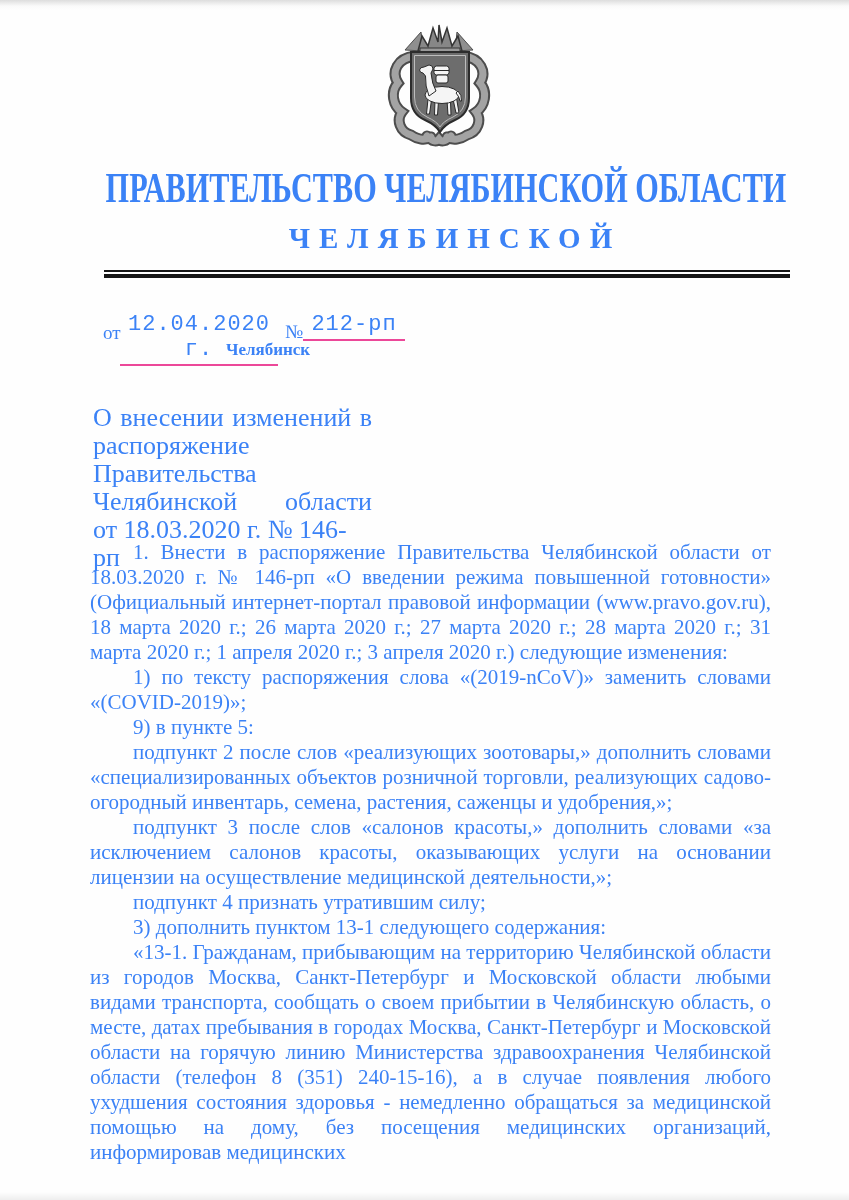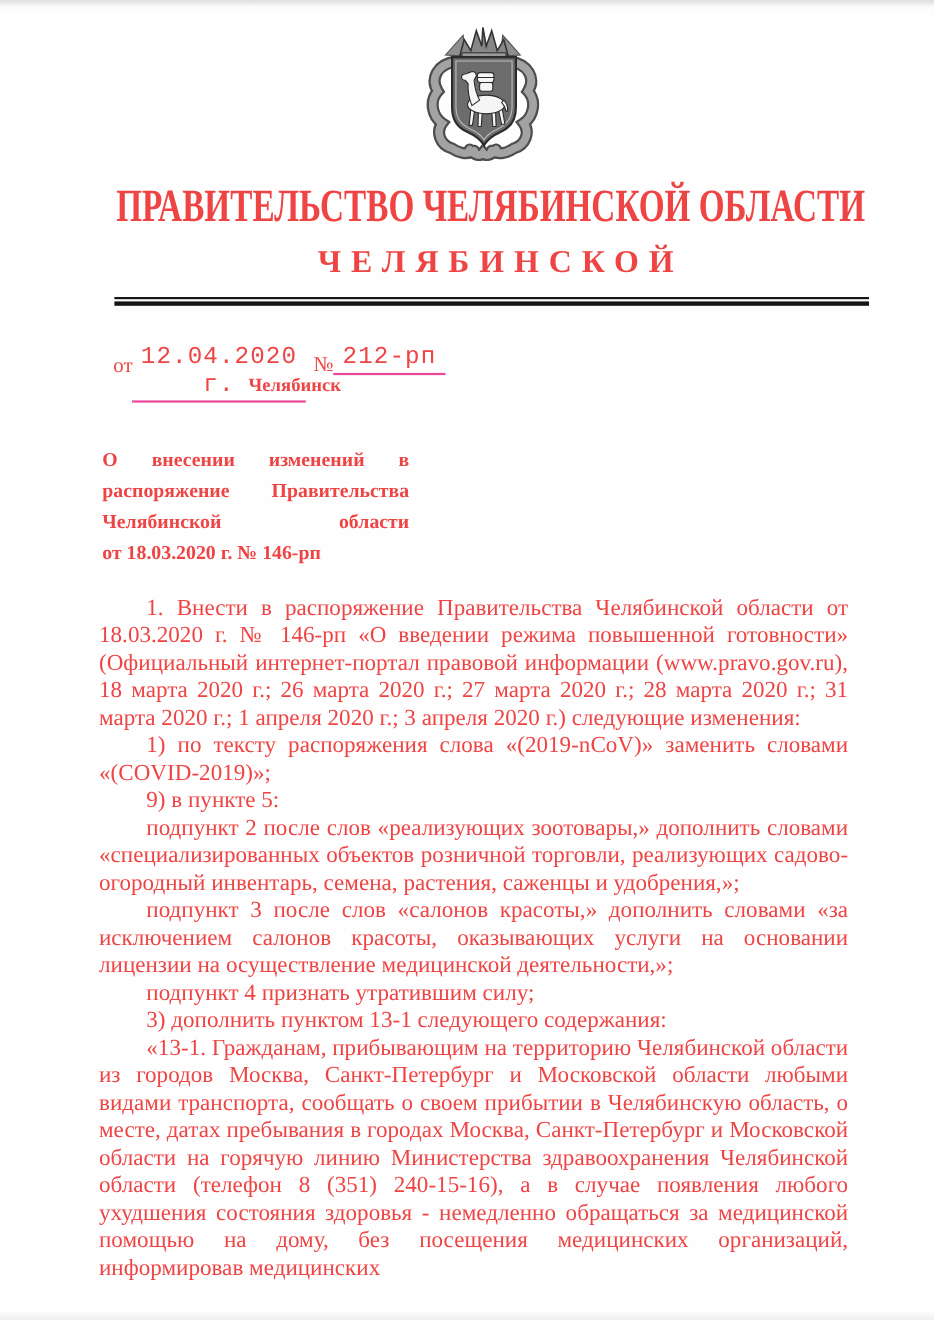--- a/index.html
+++ b/index.html
@@ -3,21 +3,21 @@
 <meta charset="utf-8">
 <style>
   html, body { margin: 0; padding: 0; background: #e8e8e8; }
   #page {
     position: relative;
     width: 849px; height: 1200px;
     margin: 0 auto;
     background: #fefefe;
     overflow: hidden;
     font-family: "Liberation Serif", serif;
-    color: #ef4444;
+    color: #3b82f6;
   }
   
   #scan-top {
     position: absolute; left: 0; top: 0; width: 849px; height: 10px;
     background: linear-gradient(180deg, rgba(160,160,160,0.35), rgba(220,220,220,0.12) 60%, transparent);
   }
   #scan-bottom {
     position: absolute; left: 0; bottom: 0; width: 849px; height: 8px;
     background: linear-gradient(0deg, rgba(190,190,190,0.25), transparent);
   }
@@ -52,21 +52,21 @@
     padding-bottom: 2px;
   }
   #date-value { left: 120px; width: 158px; }
   #number-value { left: 303px; width: 102px; text-align: center; }
   #city {
     position: absolute; left: 188px; top: 340px; width: 160px;
     text-align: center; font-weight: bold; font-size: 17px;
   }
 
   #subject { position: absolute; left: 93px; top: 404px; width: 279px; }
-  #subject .line { font-size: 18px; line-height: 28px; font-weight: bold; }
+  #subject .line { font-size: 26px; line-height: 28px; }
   #subject .line.just { text-align: justify; text-align-last: justify; }
 
   #body-text { position: absolute; left: 90px; top: 540px; width: 681px; }
   #body-text p {
     margin: 0; padding: 0;
     font-size: 21px; line-height: 25px;
     text-align: justify;
     text-indent: 43px;
   }
 </style>

